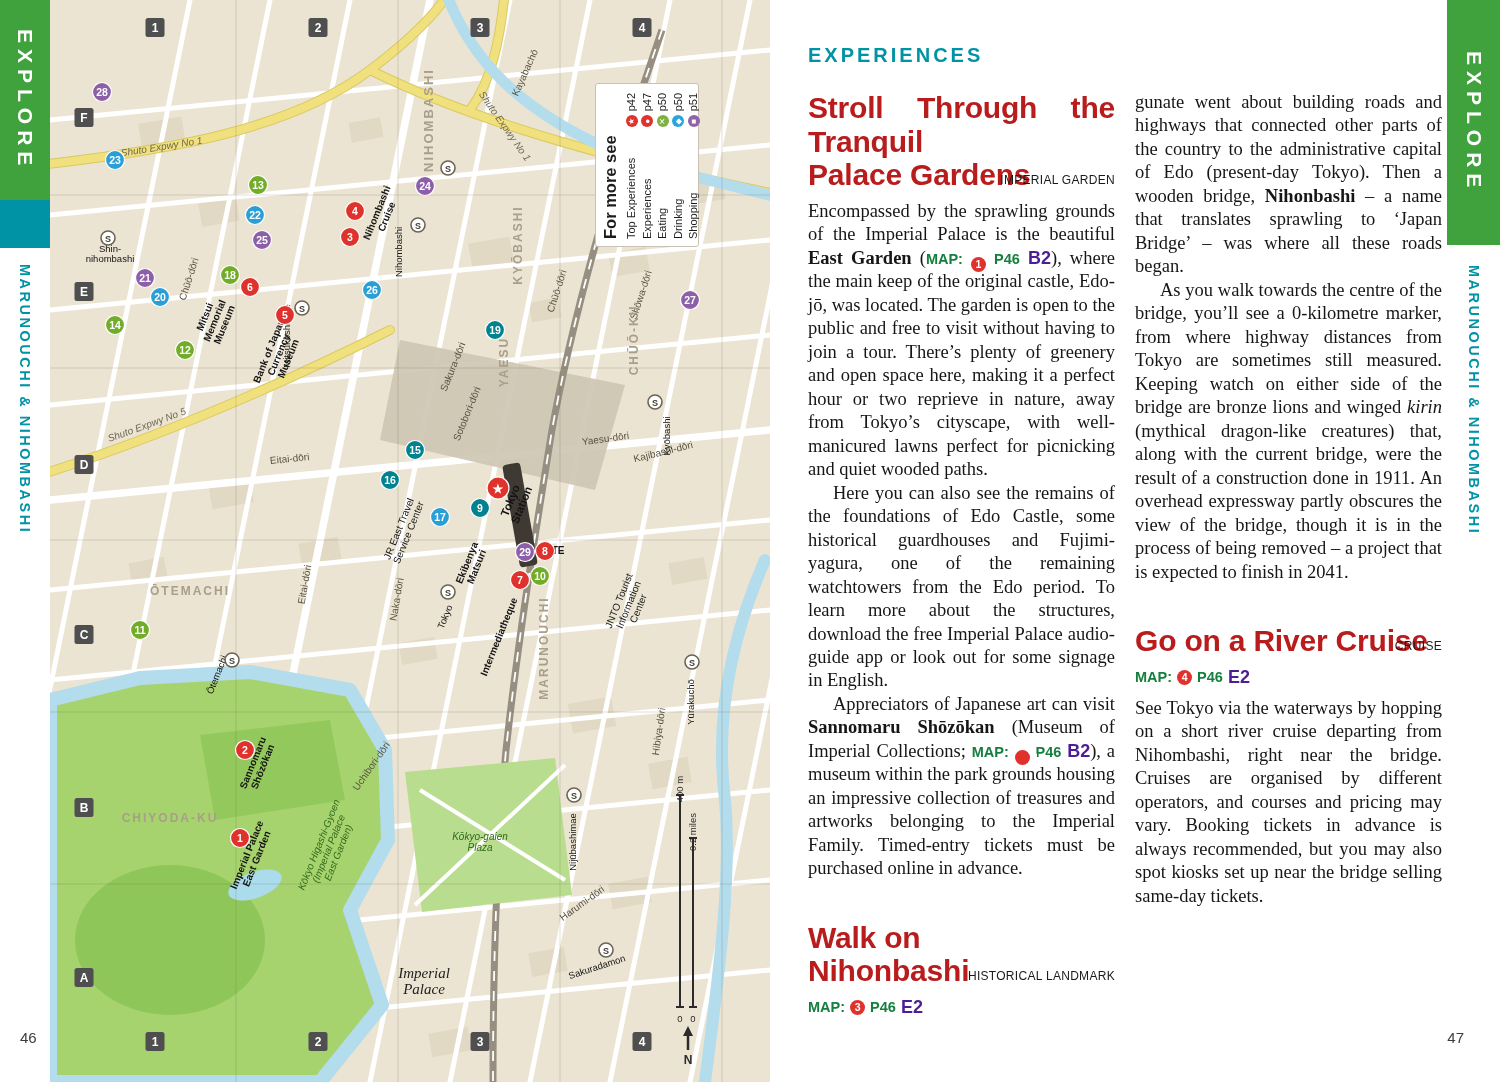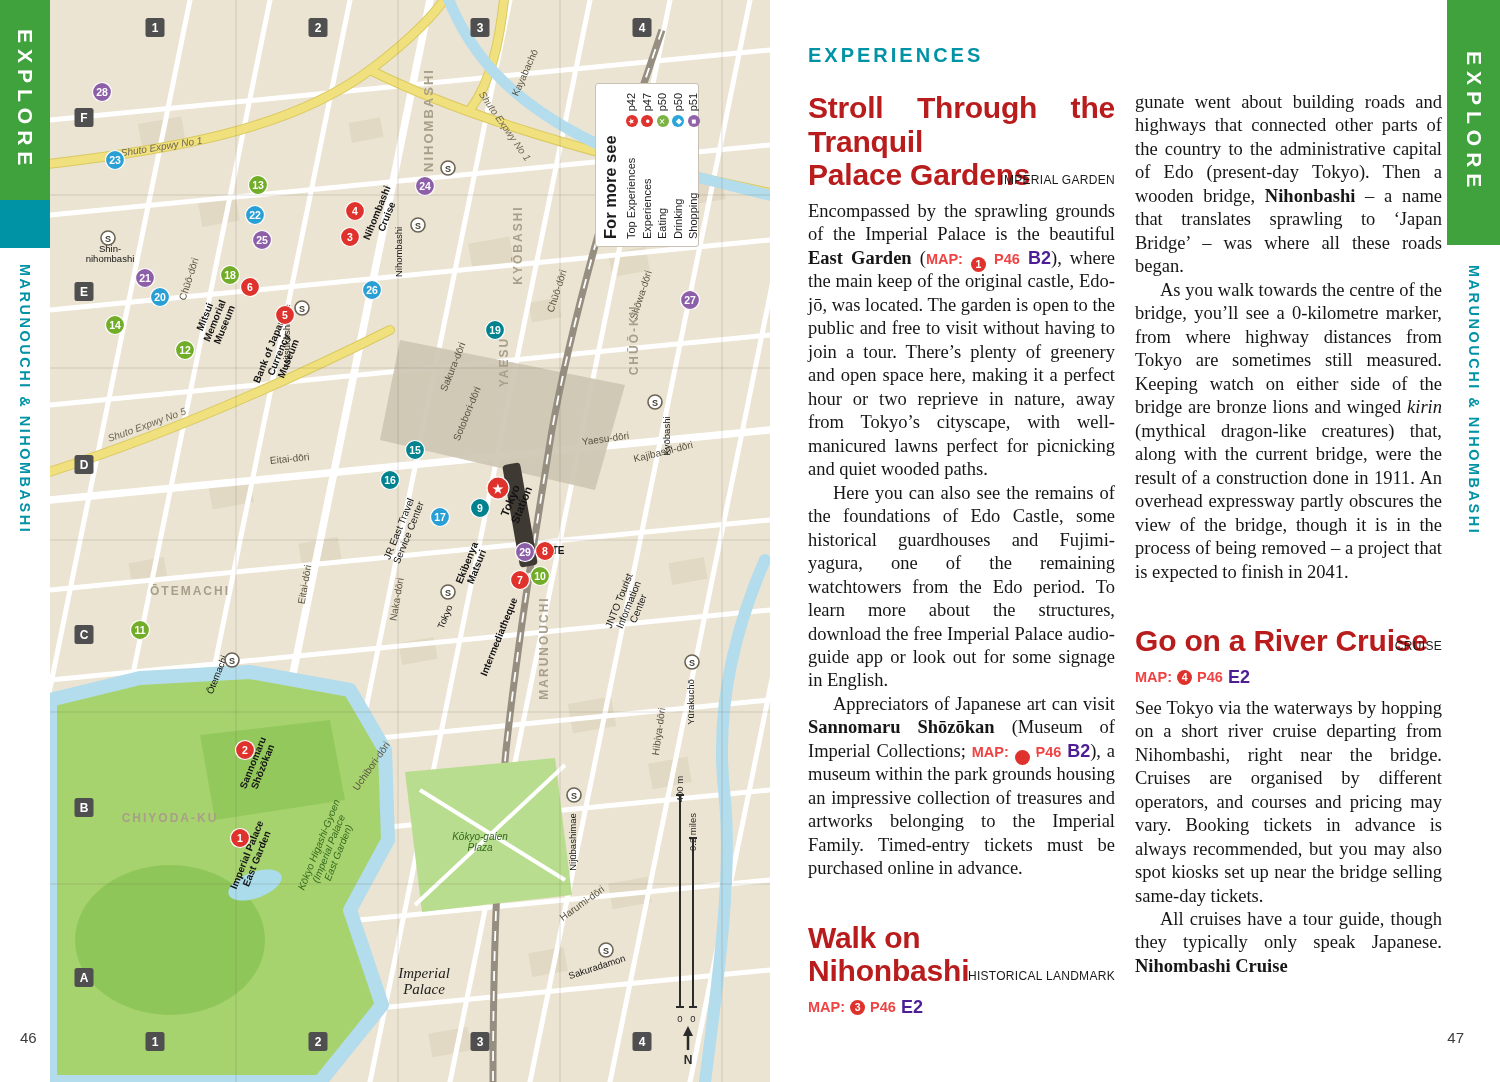--- a/index.html
+++ b/index.html
@@ -66,21 +66,21 @@
     color:#161616;text-align:justify;}
   .art-head{position:relative;margin-bottom:8px;}
   .col .art-head:not(:first-child){margin-top:40px;}
   .art-head.mt{margin-top:26px;}
   .art-title{font-family:"Liberation Sans",sans-serif;font-weight:700;font-size:30px;line-height:1.12;
     color:#b91c1c;letter-spacing:-0.2px;}
   .art-cat{position:absolute;right:0;bottom:4px;font-family:"Liberation Sans",sans-serif;
     font-size:12px;color:#1a1a1a;letter-spacing:0.3px;}
   .map-line{font-family:"Liberation Sans",sans-serif;font-size:14px;margin:2px 0 8px;
     display:flex;align-items:center;gap:5px;}
-  .rd{color:#ef4444;font-family:"Liberation Sans",sans-serif;font-weight:700;font-size:14.5px;}
+  .rd{color:#15803d;font-family:"Liberation Sans",sans-serif;font-weight:700;font-size:14.5px;}
   .cl{font-family:Liberation Sans, sans-serif;font-weight:700;font-size:18px;color:#4c1d95;}
   .bd{font-weight:700;}
   .it{font-style:italic;}
   .mref{display:inline-flex;width:15px;height:15px;border-radius:50%;background:#e0322c;color:#fff;
     font-family:"Liberation Sans",sans-serif;font-weight:700;font-size:10.5px;
     align-items:center;justify-content:center;vertical-align:-2px;flex:0 0 auto;}
   p{margin:0;}
   p .mref{display:inline-flex;transform:translateY(2px);}
   .ind{text-indent:1.35em;}
 </style>
@@ -413,21 +413,20 @@
             <h3 class="art-title">Go on a River Cruise</h3>
             <span class="art-cat">CRUISE</span>
           </div>
           <div class="map-line">
             <span class="rd">MAP:</span>
             <span class="mref">4</span>
             <span class="rd">P46</span>
             <span class="cl">E2</span>
           </div>
           <p><span>See Tokyo via the waterways by hopping on a short river cruise departing from Nihombashi, right near the bridge. Cruises are organised by different operators, and courses and pricing may vary. Booking tickets in advance is always recommended, but you may also spot kiosks set up near the bridge selling same-day tickets.</span></p>
-          <p class="ind"><span>All cruises have a tour guide, though they typically only speak Japanese. </span><span class="bd">Nihombashi Cruise</span></p>
         </div>
     </div>
   </div>
 
   <div class="strip strip-right">
     <div class="tab-green">
       <span>EXPLORE</span>
     </div>
     <div class="vert-label">
       <span>MARUNOUCHI &amp; NIHOMBASHI</span>

